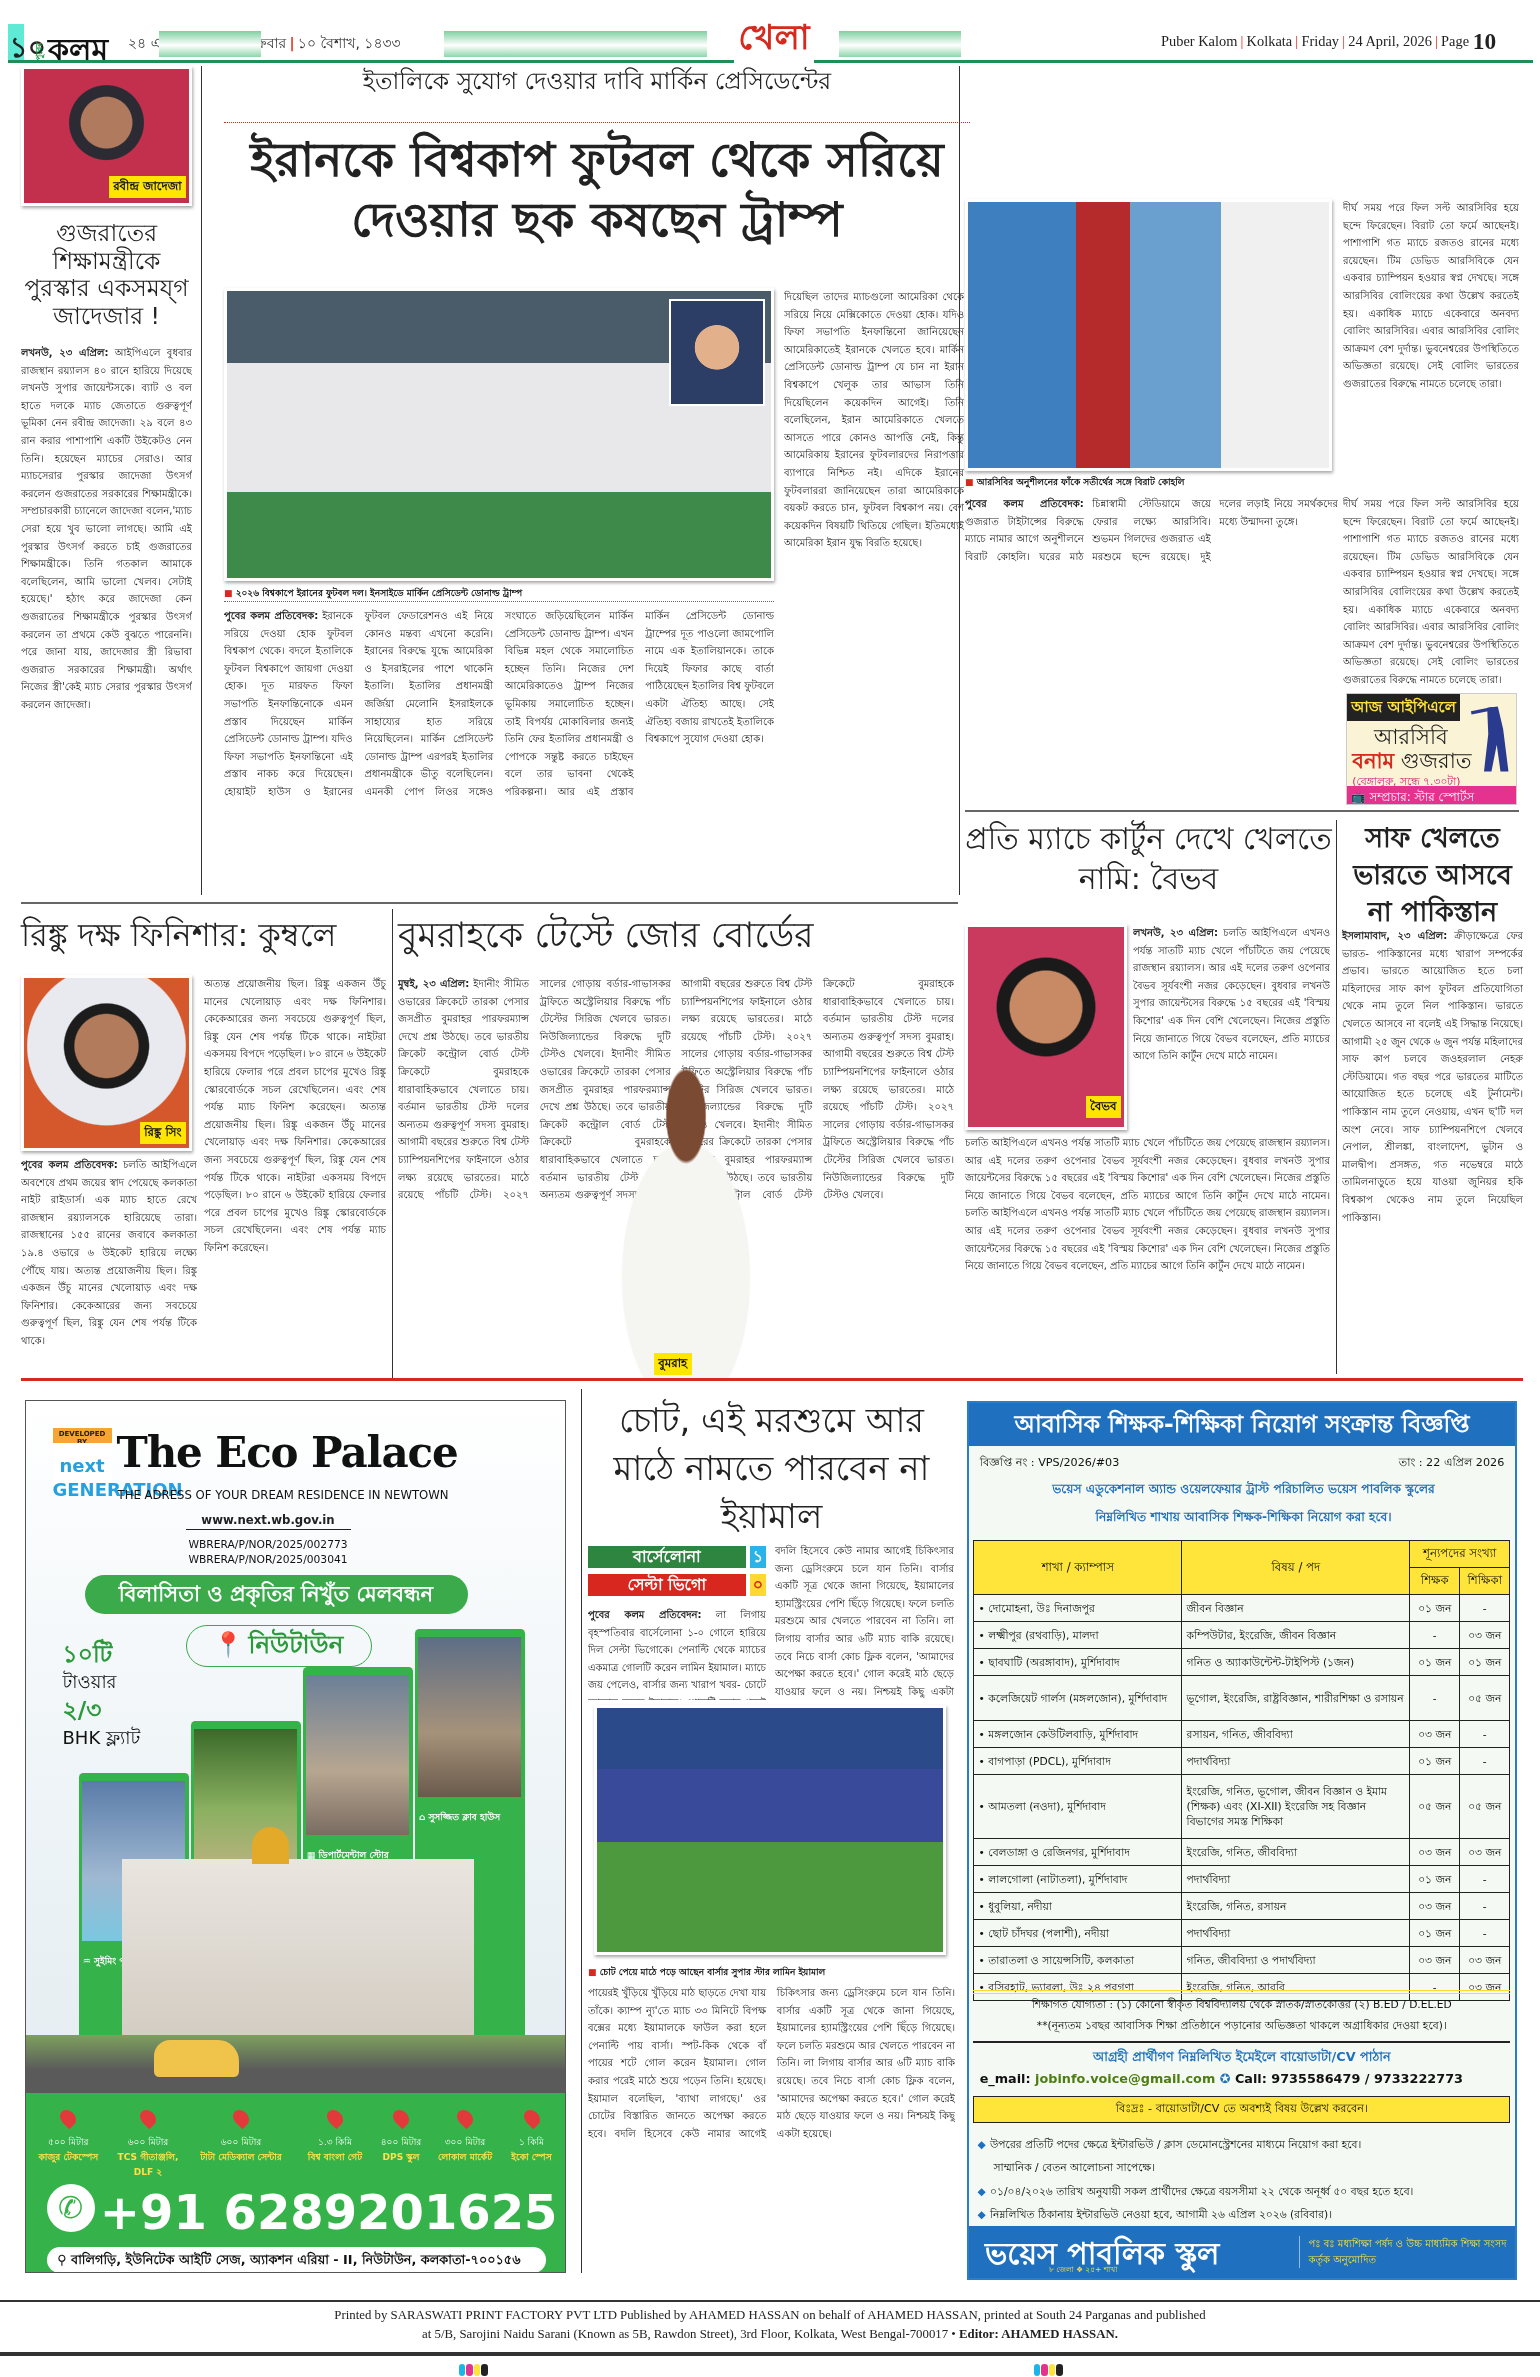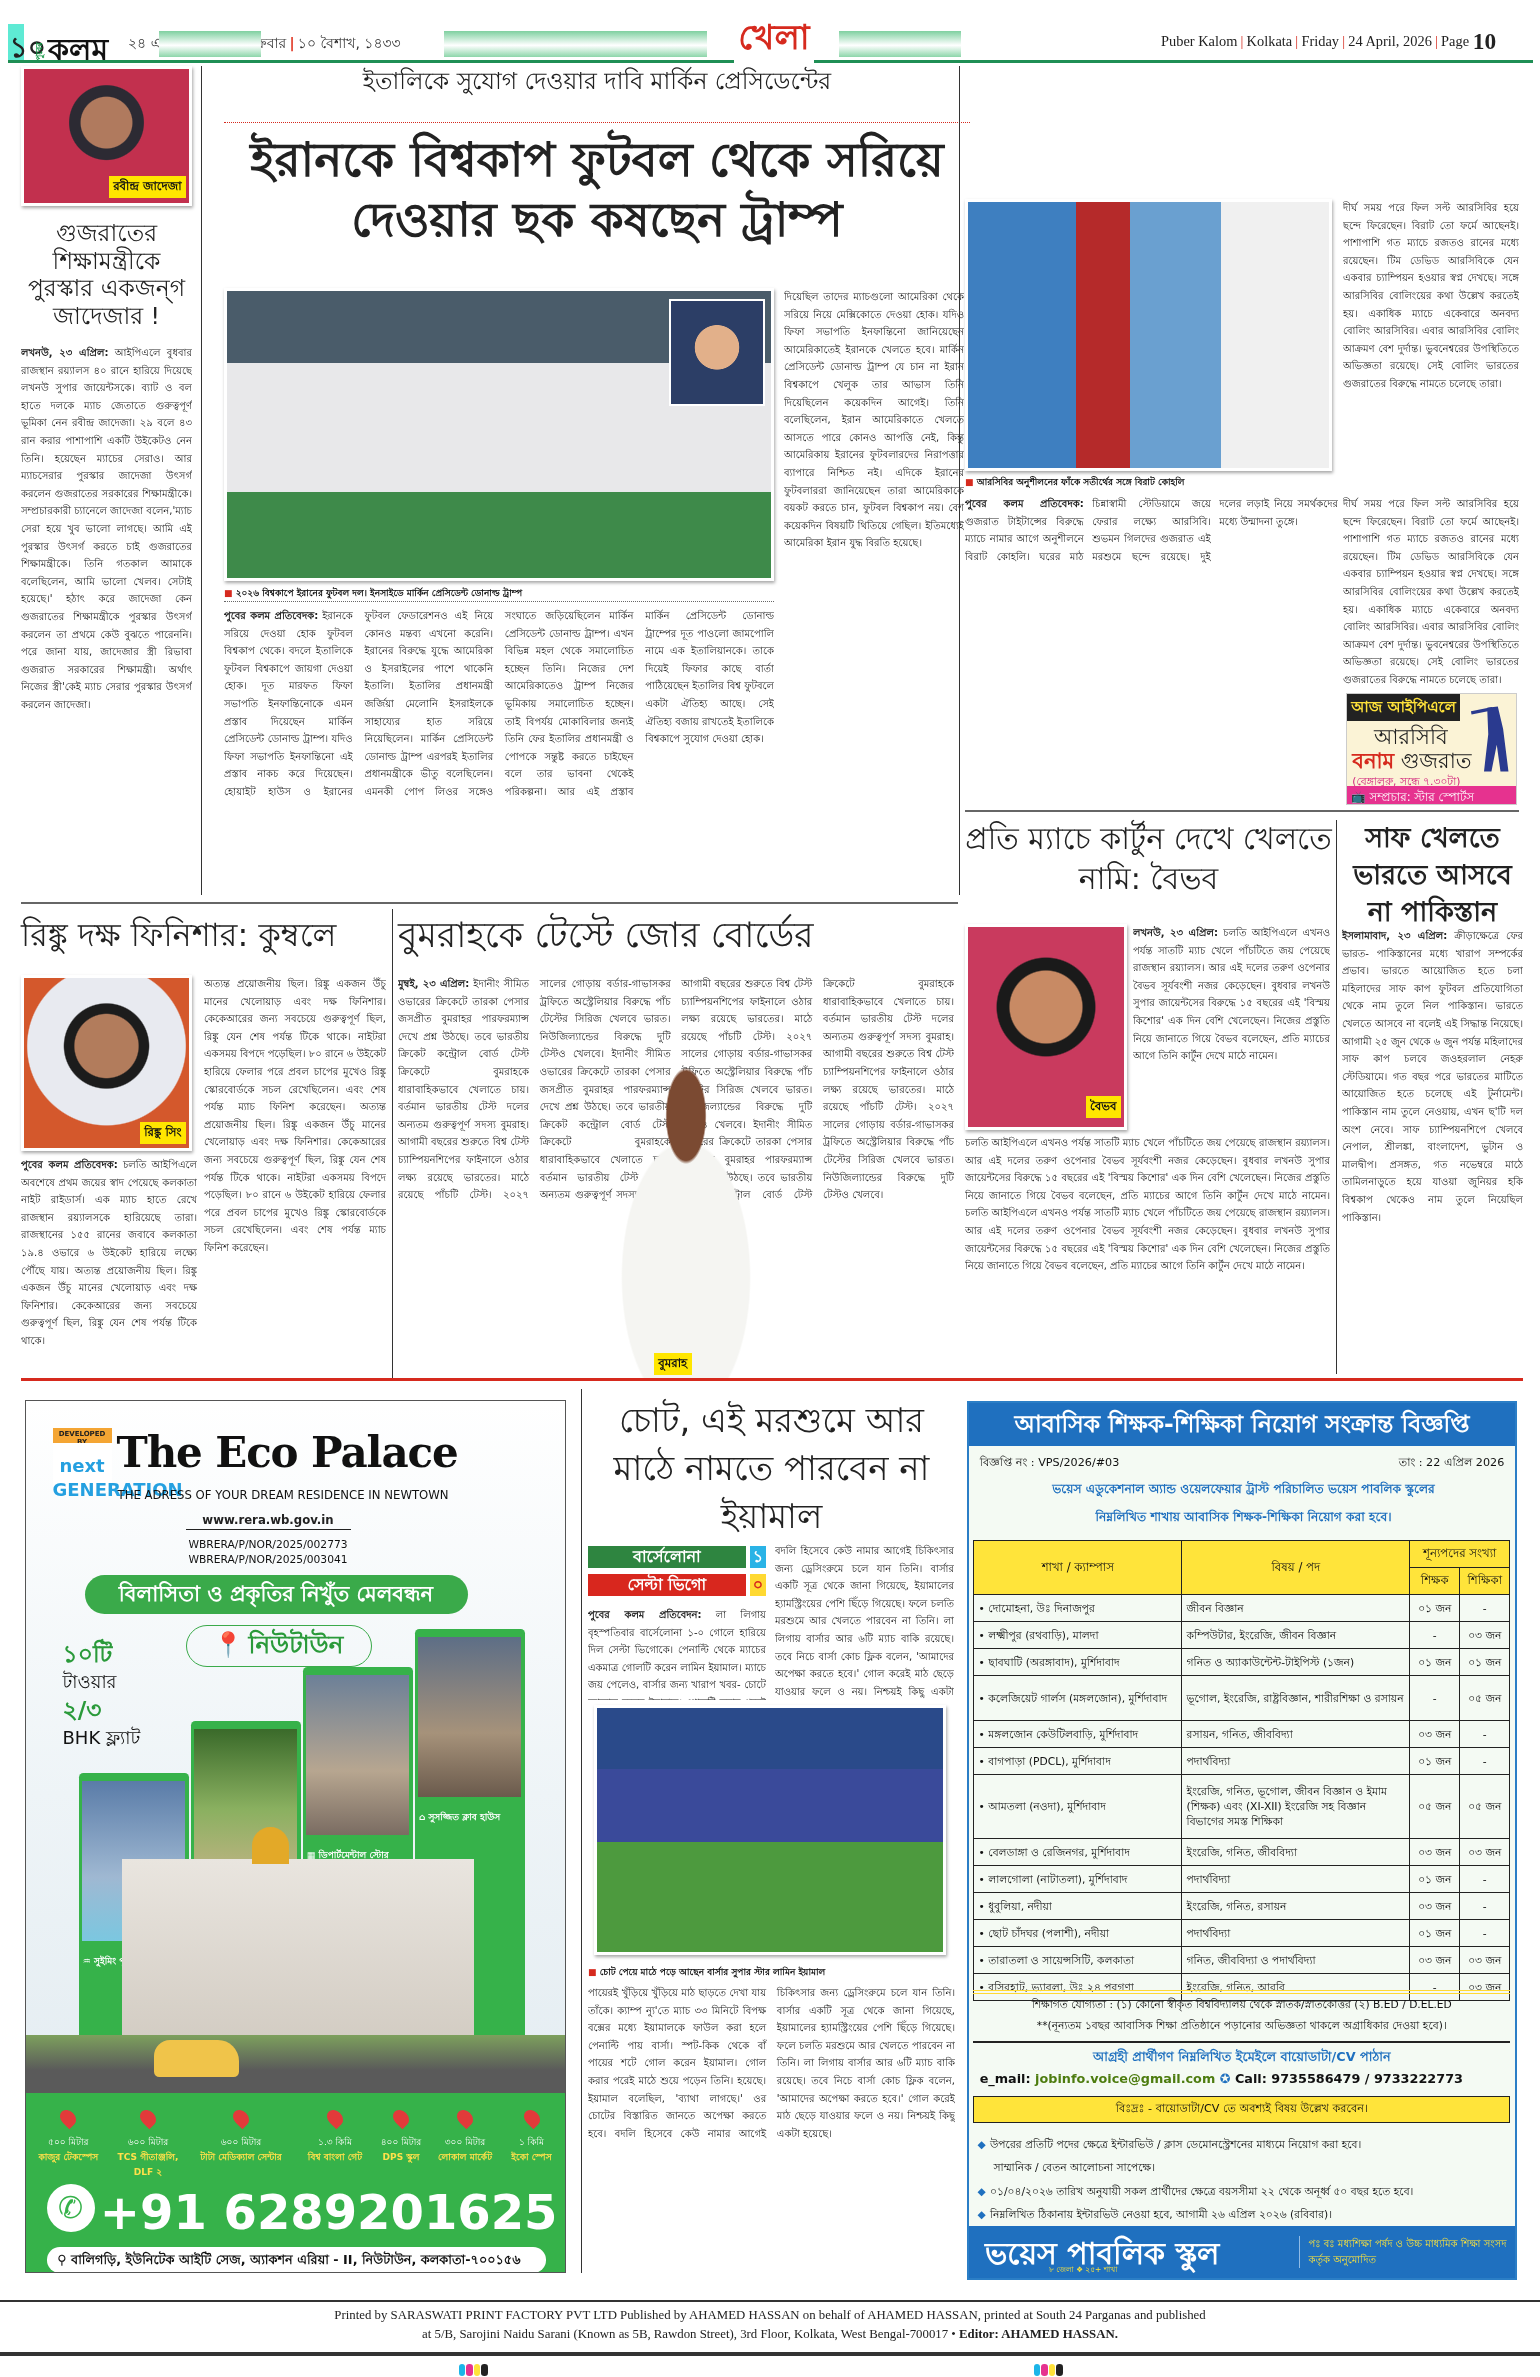--- a/index.html
+++ b/index.html
@@ -127,21 +127,21 @@
   <div class="abs section-title">খেলা</div>
   <div class="abs eng-date">
     <span>Puber Kalom</span><span class="bar">|</span><span>Kolkata</span><span class="bar">|</span><span>Friday</span><span class="bar">|</span><span>24 April, 2026</span><span class="bar">|</span><span>Page</span> <b>10</b>
   </div>
 </div>
 
 <div class="abs" style="left:21px;top:66px;width:176px;height:831px;">
   <div class="abs photo" style="left:0;top:0;width:171px;height:140px;background:radial-gradient(circle at 50% 40%, #b07a5e 0 22%, #2c2a33 23% 32%, #c2304e 33%);">
     <div class="abs name-tag" style="right:3.2px;bottom:5.3px;">রবীন্দ্র জাদেজা</div>
   </div>
-  <div class="abs head" style="left:0;top:154px;width:171px;font-size:23.4px;font-weight:normal;">গুজরাতের শিক্ষামন্ত্রীকে পুরস্কার একজন্গ জাদেজার !</div>
+  <div class="abs head" style="left:0;top:154px;width:171px;font-size:23.4px;font-weight:normal;">গুজরাতের শিক্ষামন্ত্রীকে পুরস্কার একসময্গ জাদেজার !</div>
   <div class="abs body-text" style="left:0;top:278px;width:171px;height:549px;">
     <b>লখনউ, ২৩ এপ্রিল:</b> <span>আইপিএলে বুধবার রাজস্থান রয়্যালস ৪০ রানে হারিয়ে দিয়েছে লখনউ সুপার জায়েন্টসকে। ব্যাট ও বল হাতে দলকে ম্যাচ জেতাতে গুরুত্বপূর্ণ ভূমিকা নেন রবীন্দ্র জাদেজা। ২৯ বলে ৪৩ রান করার পাশাপাশি একটি উইকেটও নেন তিনি। হয়েছেন ম্যাচের সেরাও। আর ম্যাচসেরার পুরস্কার জাদেজা উৎসর্গ করলেন গুজরাতের সরকারের শিক্ষামন্ত্রীকে। সম্প্রচারকারী চ্যানেলে জাদেজা বলেন,'ম্যাচ সেরা হয়ে খুব ভালো লাগছে। আমি এই পুরস্কার উৎসর্গ করতে চাই গুজরাতের শিক্ষামন্ত্রীকে। তিনি গতকাল আমাকে বলেছিলেন, আমি ভালো খেলব। সেটাই হয়েছে।' হঠাৎ করে জাদেজা কেন গুজরাতের শিক্ষামন্ত্রীকে পুরস্কার উৎসর্গ করলেন তা প্রথমে কেউ বুঝতে পারেননি। পরে জানা যায়, জাদেজার স্ত্রী রিভাবা গুজরাত সরকারের শিক্ষামন্ত্রী। অর্থাৎ নিজের স্ত্রী'কেই ম্যাচ সেরার পুরস্কার উৎসর্গ করলেন জাদেজা।</span>
   </div>
 </div>
 <div class="abs vrule" style="left:201px;top:66px;height:829px;"></div>
 
 <div class="abs" style="left:224px;top:66px;width:746px;height:831px;">
   <div class="abs head" style="left:0;top:2.1px;width:746px;font-size:23.4px;font-weight:normal;">ইতালিকে সুযোগ দেওয়ার দাবি মার্কিন প্রেসিডেন্টের</div>
   <div class="abs dotted-red" style="left:0;top:56px;width:746px;"></div>
   <div class="abs head" style="left:0;top:64px;width:746px;font-size:47px;line-height:60px;">ইরানকে বিশ্বকাপ ফুটবল থেকে সরিয়ে দেওয়ার ছক কষছেন ট্রাম্প</div>
@@ -237,21 +237,21 @@
 
 <div class="abs eco">
   <div class="dev">
     <span>DEVELOPED BY</span>
     <div class="gen">
         <em>next GENERATION</em>
       </div>
   </div>
   <div class="title">The Eco Palace</div>
   <div class="tag">THE ADRESS OF YOUR DREAM RESIDENCE IN NEWTOWN</div>
-  <div class="web">www.rera.wb.gov.in</div>
+  <div class="web">www.next.wb.gov.in</div>
   <div class="rera">
       <div>WBRERA/P/NOR/2025/002773</div>
       <div>WBRERA/P/NOR/2025/003041</div>
     </div>
   <div class="banner">বিলাসিতা ও প্রকৃতির নিখুঁত মেলবন্ধন</div>
   <div class="loc"><i>📍</i><span>নিউটাউন</span></div>
   <div class="towers">
     <div>১০টি</div>
     <div class="k">টাওয়ার</div>
     <div>২/৩</div>

